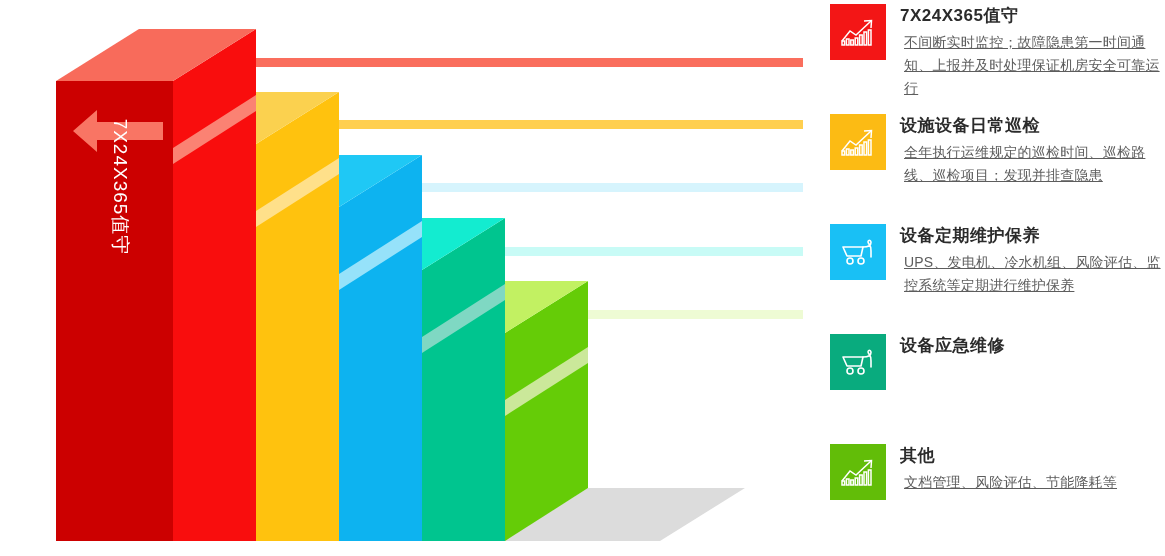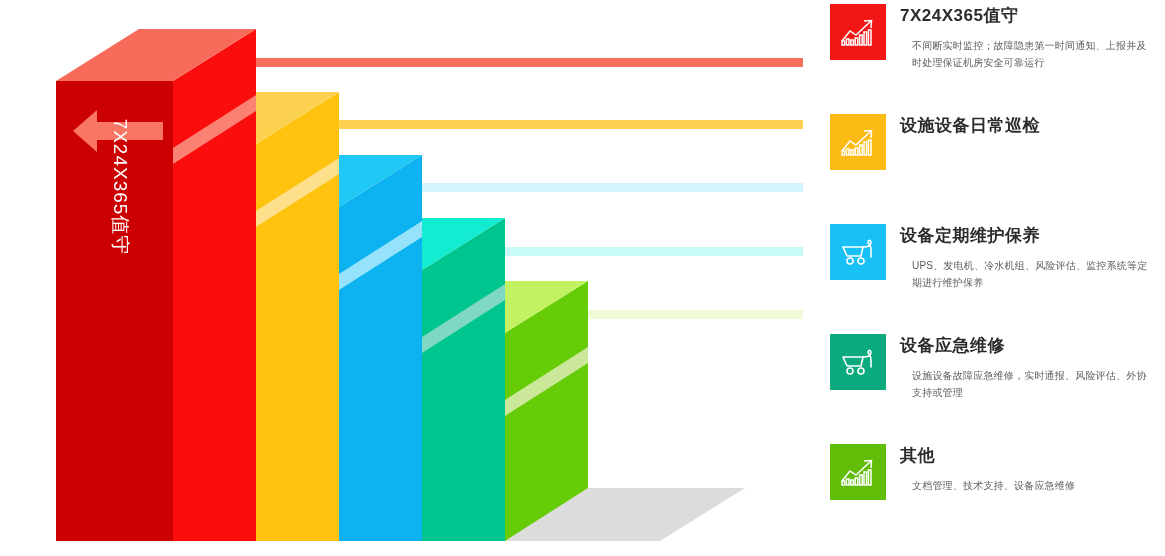--- a/index.html
+++ b/index.html
@@ -27,23 +27,24 @@
   }
   .legend-icon svg{display:block;}
   .legend-text{padding-top:1px;}
   .legend-title{
     font-size:17px;font-weight:bold;color:#2b2b2b;
     letter-spacing:0.5px;line-height:1.25;
     margin:0 0 5px 0;
     white-space:nowrap;
   }
   .legend-desc{
-    font-size:10px;color:#5d5d5d;line-height:1.65;
-    margin:12px;max-width:262px;
+    font-size:14px;color:#5d5d5d;line-height:1.65;
+    margin:4px;max-width:262px;
     letter-spacing:0.2px;
+    text-decoration:underline;
   }
 </style>
 </head>
 <body>
 
 <div id="infographic">
 
   <svg id="chart-svg" width="830" height="556" viewBox="0 0 830 556" style="position:absolute;left:0;top:0;">
 
     <polygon id="ground-shadow" points="588,488 745,488 660,541 503,541" fill="#dcdcdc"></polygon>
@@ -139,20 +140,21 @@
             <rect x="10.8" y="23" width="2.6" height="5"></rect>
             <rect x="15.2" y="21" width="2.6" height="7"></rect>
             <rect x="19.6" y="18" width="2.6" height="10"></rect>
             <rect x="24" y="15" width="2.6" height="13"></rect>
             <rect x="28.4" y="13" width="2.6" height="15"></rect>
           </g>
         </svg>
       </div>
       <div class="legend-text">
         <div class="legend-title">设施设备日常巡检</div>
+        <div class="legend-desc">全年执行运维规定的巡检时间、巡检路线、巡检项目；发现并排查隐患</div>
       </div>
     </div>
 
     <div class="legend-item" style="top:224px;">
       <div class="legend-icon" id="li-2-icon" style="background: rgb(25, 192, 245);">
         <svg width="34" height="28" viewBox="0 0 34 28">
           <g fill="none" stroke="#ffffff" stroke-width="1.6" stroke-linecap="round" stroke-linejoin="round">
             <path d="M2,9 L22,9 L20,18 L6,18 Z"></path>
             <path d="M22,9 C28,9 30,7 30,4.5 C30,2.6 28.6,2 27.6,2.6 C26.6,3.2 27,5 28.4,6.6 C29.6,8 30,10 30,13 L30,19"></path>
             <circle cx="9" cy="23" r="3"></circle>
@@ -172,21 +174,20 @@
           <g fill="none" stroke="#ffffff" stroke-width="1.6" stroke-linecap="round" stroke-linejoin="round">
             <path d="M2,9 L22,9 L20,18 L6,18 Z"></path>
             <path d="M22,9 C28,9 30,7 30,4.5 C30,2.6 28.6,2 27.6,2.6 C26.6,3.2 27,5 28.4,6.6 C29.6,8 30,10 30,13 L30,19"></path>
             <circle cx="9" cy="23" r="3"></circle>
             <circle cx="20" cy="23" r="3"></circle>
           </g>
         </svg>
       </div>
       <div class="legend-text">
         <div class="legend-title">设备应急维修</div>
-        <div class="legend-desc">设施设备故障应急维修，实时通报、风险评估、外协支持或管理</div>
       </div>
     </div>
 
     <div class="legend-item" style="top:444px;">
       <div class="legend-icon" id="li-4-icon" style="background: rgb(98, 189, 8);">
         <svg width="36" height="30" viewBox="0 0 36 30">
           <g fill="none" stroke="#ffffff" stroke-width="1.5">
             <path d="M2,24 L10,14 L16,18 L31,4"></path>
             <path d="M24,4 L31.5,3.5 L31,11"></path>
             <rect x="2" y="24" width="2.6" height="4"></rect>
@@ -194,18 +195,18 @@
             <rect x="10.8" y="23" width="2.6" height="5"></rect>
             <rect x="15.2" y="21" width="2.6" height="7"></rect>
             <rect x="19.6" y="18" width="2.6" height="10"></rect>
             <rect x="24" y="15" width="2.6" height="13"></rect>
             <rect x="28.4" y="13" width="2.6" height="15"></rect>
           </g>
         </svg>
       </div>
       <div class="legend-text">
         <div class="legend-title">其他</div>
-        <div class="legend-desc">文档管理、技术支持、设备应急维修</div>
+        <div class="legend-desc">文档管理、风险评估、节能降耗等</div>
       </div>
     </div>
 
   </div>
 </div>
 
 </body></html>

